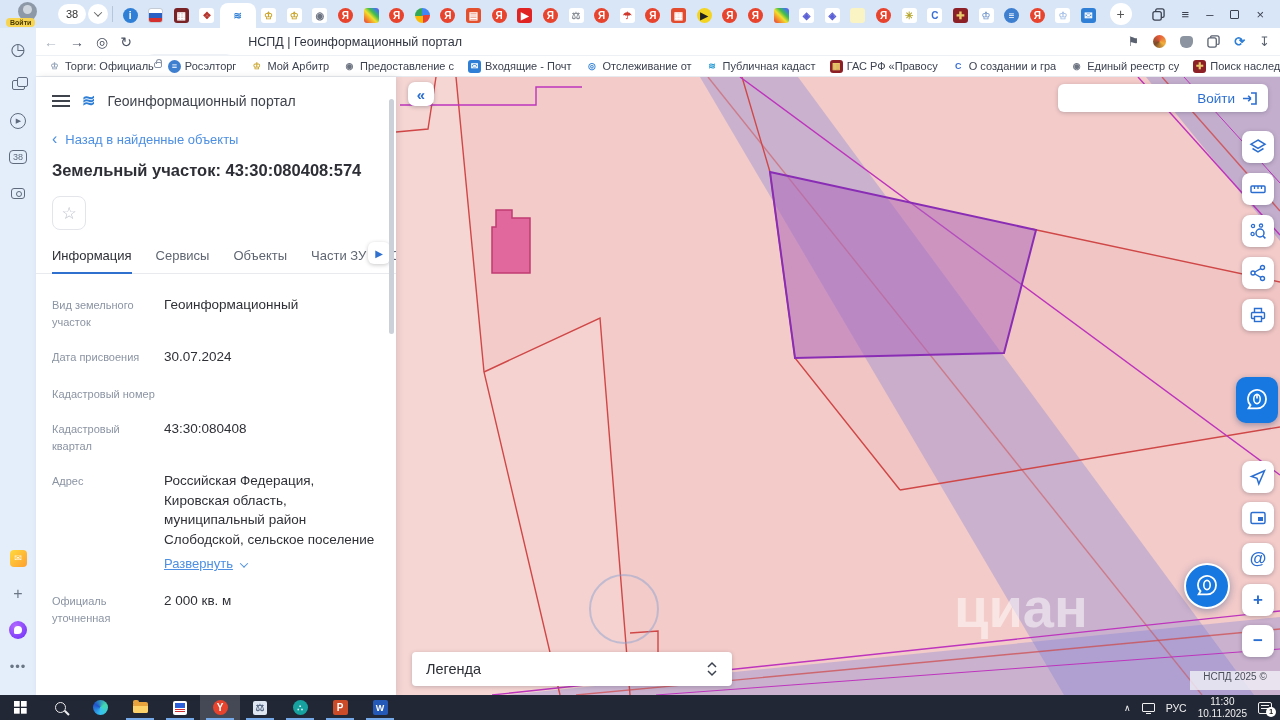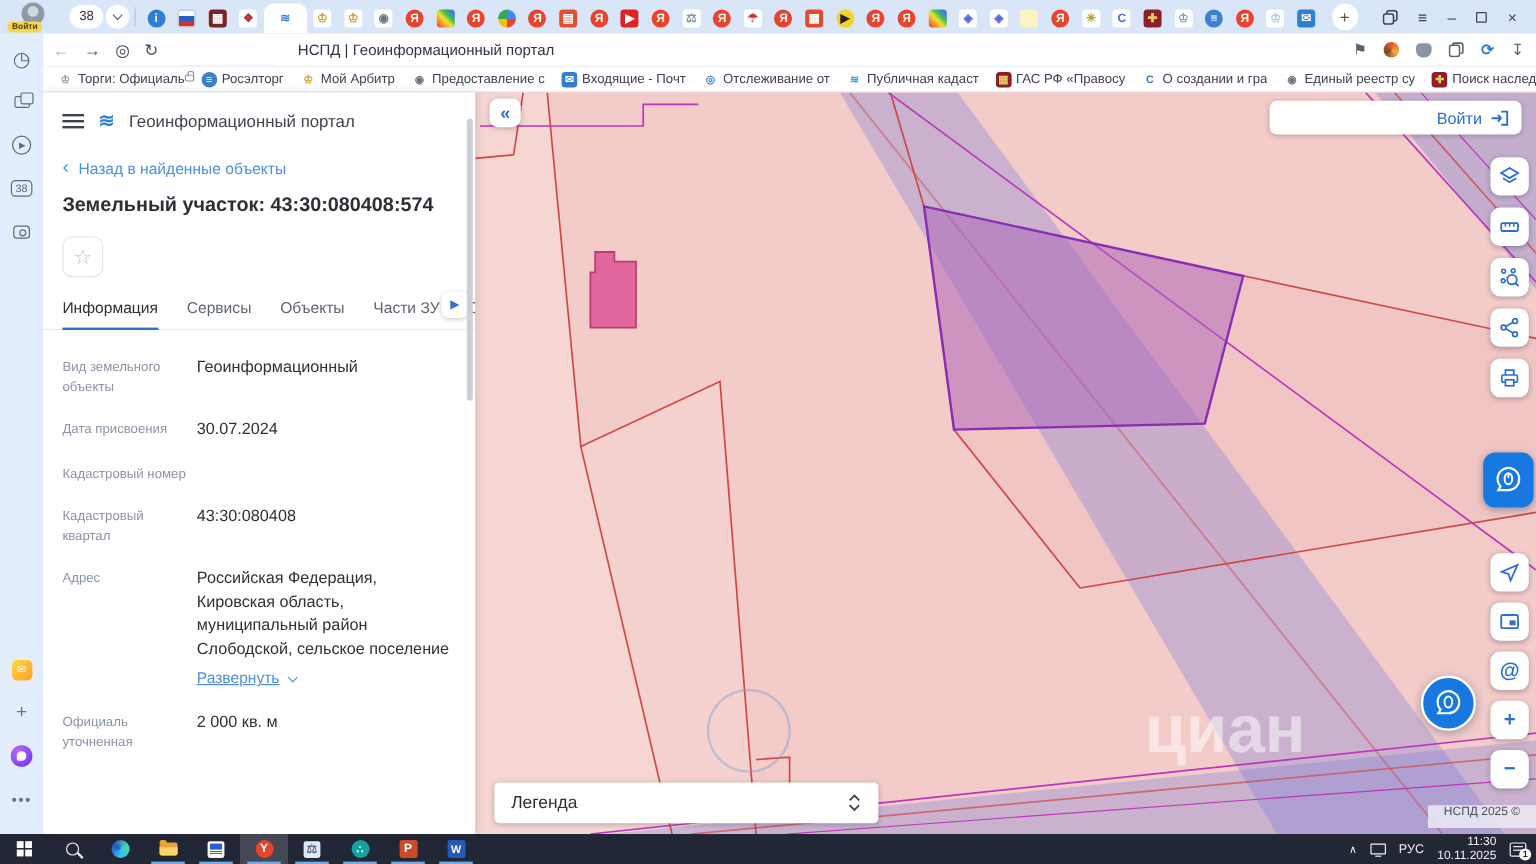--- a/index.html
+++ b/index.html
@@ -130,21 +130,21 @@
   .t-yandex { width:15px; height:15px; border-radius:50%; background:#e8432d; color:#fff; font-size:10px; }
   .t-justice { width:14px; height:14px; background:#dfe7f2; border-radius:2px; color:#5b6b85; font-size:10px; }
   .t-sbis { width:15px; height:15px; border-radius:50%; background:#16a3a0; color:#fff; font-size:9px; }
   .t-powerpoint { width:15px; height:15px; background:#cb4a28; border-radius:2px; color:#fff; font-size:10px; }
   .t-word { width:15px; height:15px; background:#2459b8; border-radius:2px; color:#fff; font-size:9px; }
   .tray { margin-left:auto; display:flex; align-items:center; gap:11px; padding-right:8px; color:#f0f0f0; }
   .tray-chev { font-size:9px; }
   .tray-net { width:13px; height:9px; border:1.4px solid #f0f0f0; border-radius:1px; position:relative; }
   .tray-net::after { content:''; position:absolute; left:3px; bottom:-3px; width:5px; height:1.4px; background:#f0f0f0; }
   .tray-lang { font-size:10.5px; }
-  .tray-clock { text-align:right; font-size:10px; line-height:1.2; }
+  .tray-clock { text-align:center; font-size:10px; line-height:1.2; }
   .tray-note { width:14px; height:12px; border:1.5px solid #f0f0f0; border-radius:2px; position:relative; }
   .tray-note::before { content:''; position:absolute; left:2px; top:2px; right:2px; height:1.3px; background:#f0f0f0; box-shadow:0 3px 0 #f0f0f0; }
   .badge { position:absolute; right:-5px; bottom:-4px; width:10px; height:10px; border-radius:50%; background:#fff; color:#222; font-size:7.5px; display:flex; align-items:center; justify-content:center; font-weight:bold; }
 </style>
 </head>
 <body>
 
 <div class="tabstrip">
   <div class="profile">
     <div class="avatar"></div>
@@ -401,21 +401,21 @@
         <div class="p-tabs">
           <div class="ptab active">Информация</div>
             <div class="ptab">Сервисы</div>
             <div class="ptab">Объекты</div>
             <div class="ptab">Части ЗУ</div>
             <div class="ptab">Соста</div>
             <div class="ptab-next">▶</div>
         </div>
         <div class="p-fields">
             <div class="frow">
-              <div class="flabel">Вид земельного объекты</div>
+              <div class="flabel">Вид земельного участок</div>
               <div class="fval">
                 <div>Геоинформационный</div>
               </div>
             </div>
             <div class="frow">
               <div class="flabel">Дата присвоения</div>
               <div class="fval">
                 <div>30.07.2024</div>
               </div>
             </div>

